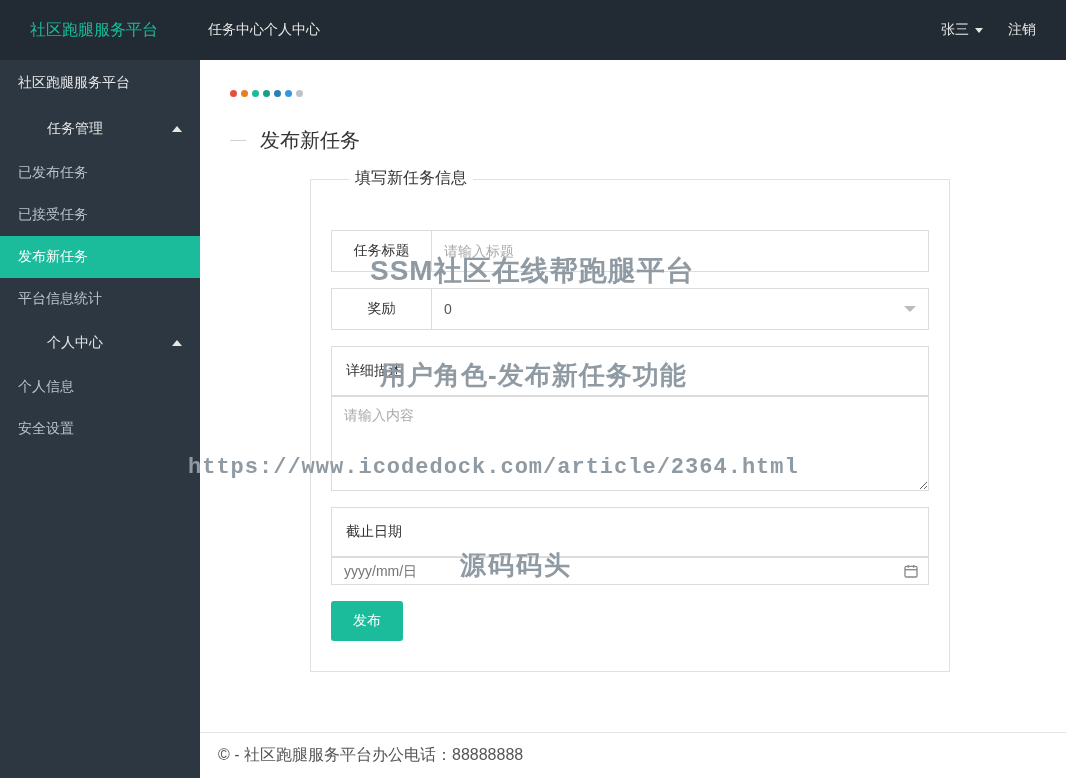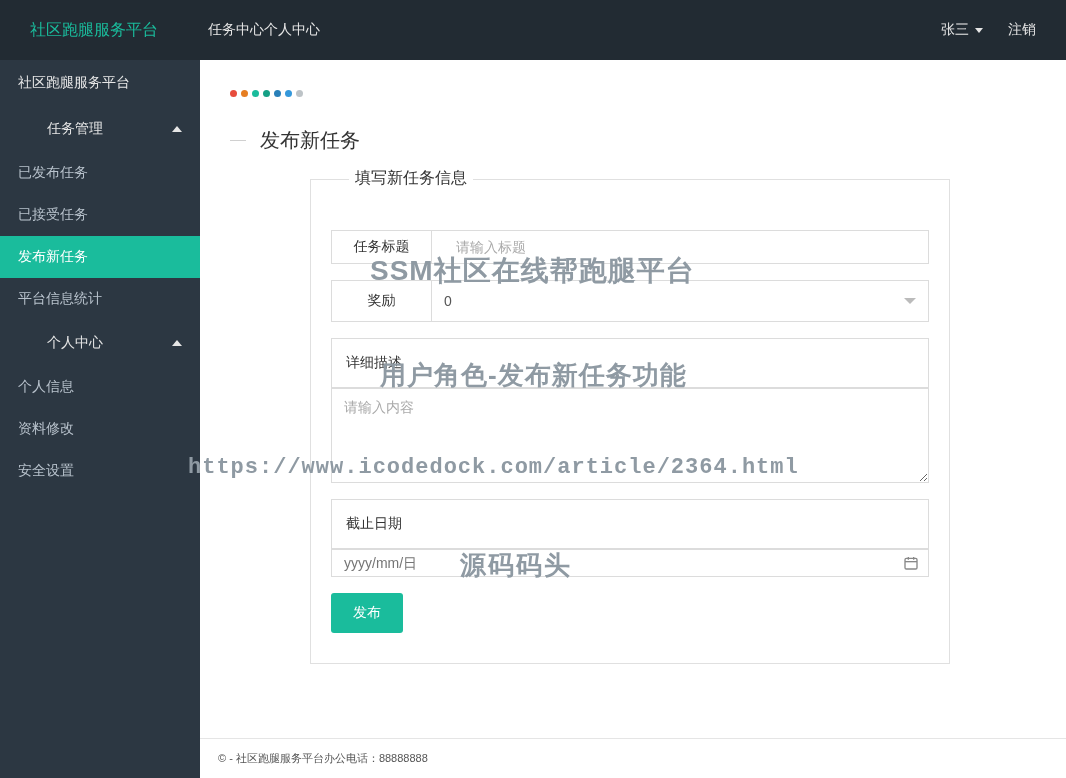--- a/index.html
+++ b/index.html
@@ -174,23 +174,23 @@
     display: flex;
     align-items: center;
     justify-content: center;
     font-size: 14px;
     color: #333;
     border-right: none;
   }
   .addon.full { width: 100%; border-right: 1px solid #dcdcdc; justify-content: flex-start; padding-left: 14px; height: 50px; }
   .text-input {
     flex: 1;
-    height: 34px;
+    height: 42px;
     border: 1px solid #dcdcdc;
-    padding: 0 24px;
+    padding: 0 12px;
     font-size: 14px;
     color: #a21caf;
     outline: none;
   }
   .text-input::placeholder { color: #aaa; }
 
   .select-wrap {
     flex: 1;
     height: 42px;
     border: 1px solid #dcdcdc;
@@ -255,21 +255,21 @@
   }
 
   
   .footer {
     position: absolute;
     left: 200px;
     right: 0;
     bottom: 0;
     border-top: 1px solid #e5e5e5;
     padding: 12px 18px;
-    font-size: 11px;
+    font-size: 16px;
     color: #555;
     background: #fff;
   }
 
   
   .watermark {
     position: absolute;
     color: #8f9aa3;
     font-weight: 600;
     pointer-events: none;
@@ -311,21 +311,20 @@
     <div class="side-sub">已发布任务</div>
     <div class="side-sub">已接受任务</div>
     <div class="side-sub active">发布新任务</div>
     <div class="side-sub">平台信息统计</div>
 
     <div class="side-group-header">
       <span>个人中心</span>
       <span class="caret-up"></span>
     </div>
     <div class="side-sub">个人信息</div>
-    <div class="side-sub">资料修改</div>
     <div class="side-sub">安全设置</div>
   </div>
 
   <div class="main">
 
     <div class="dots">
       <span class="dot" style="background:#e74c3c"></span>
       <span class="dot" style="background:#e67e22"></span>
       <span class="dot" style="background:#1abc9c"></span>
       <span class="dot" style="background:#16a085"></span>

